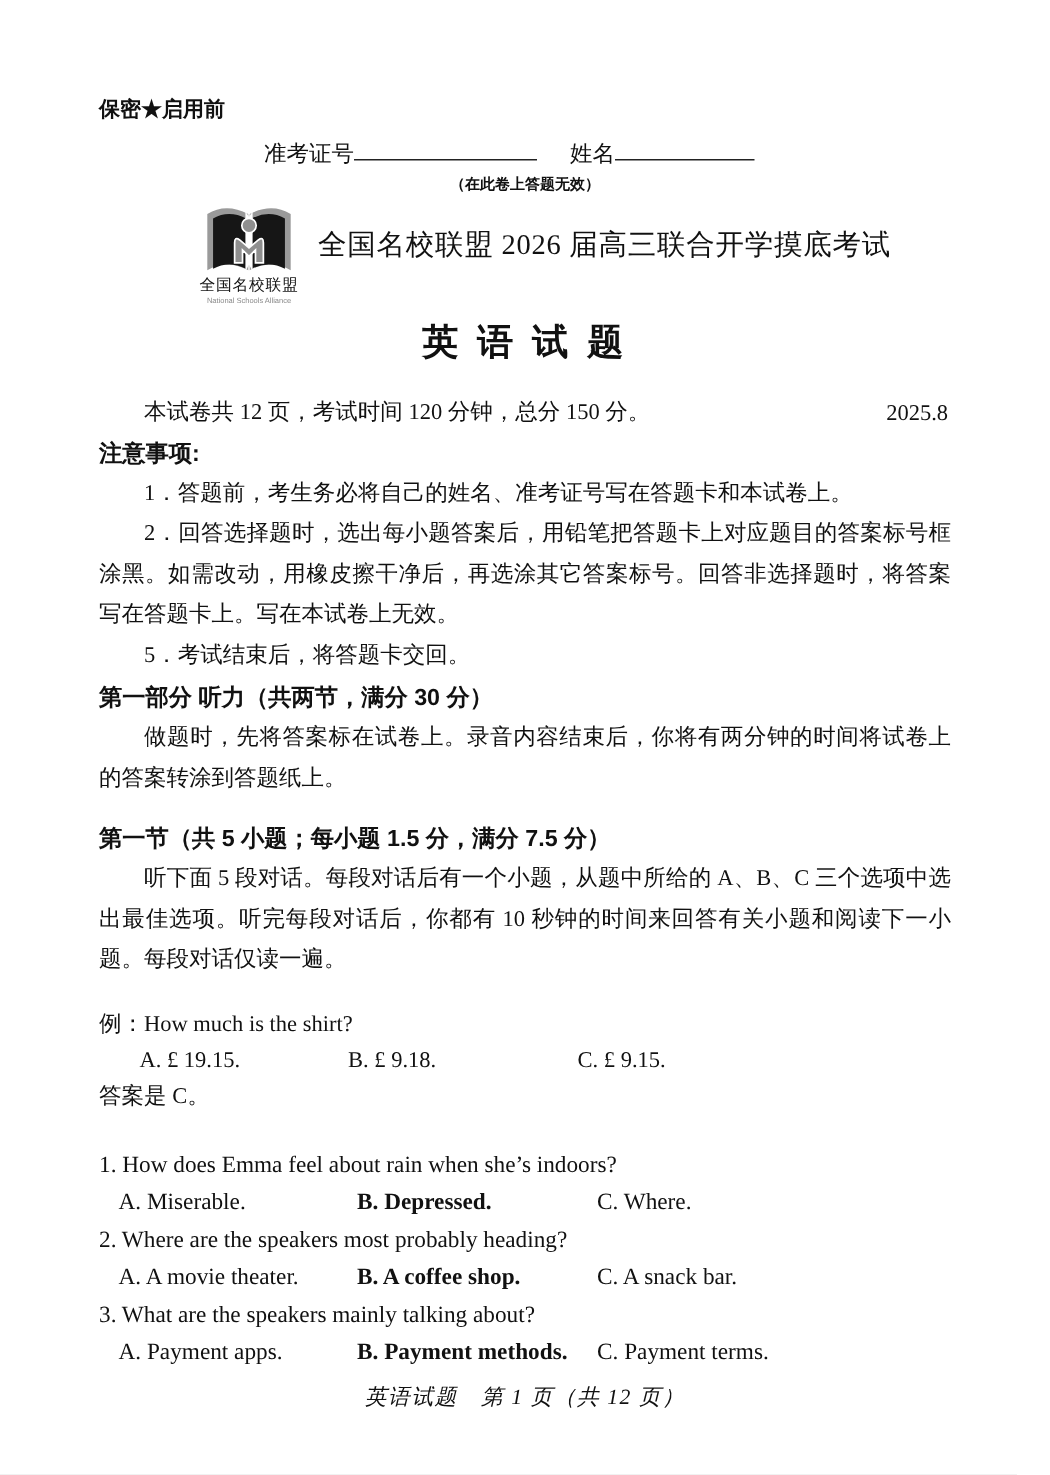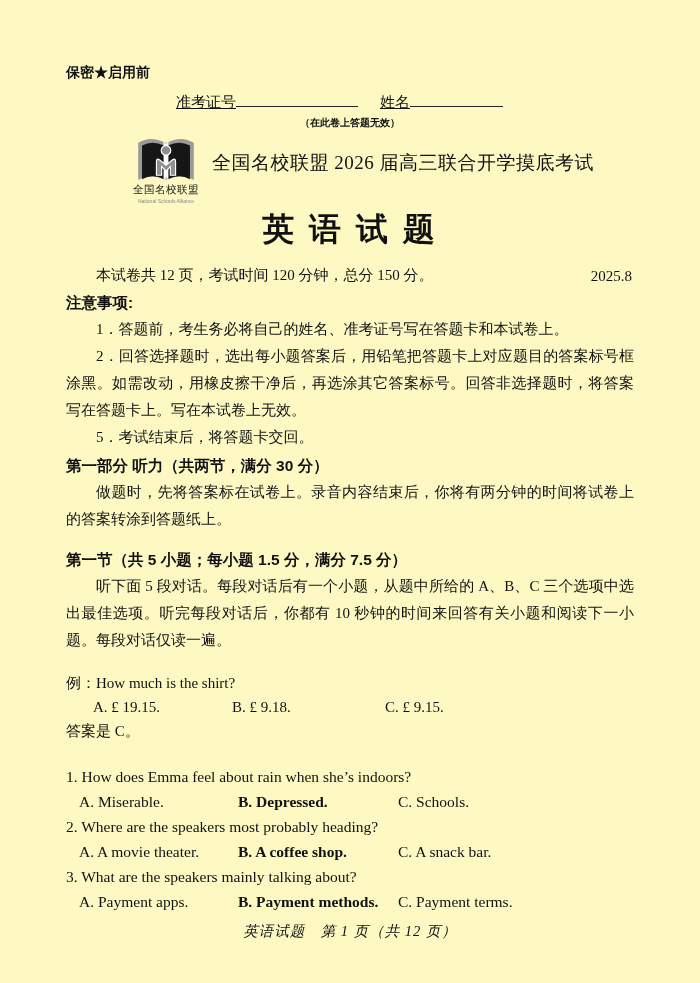--- a/index.html
+++ b/index.html
@@ -1,34 +1,34 @@
 <!DOCTYPE html>
 <html><head>
 <meta charset="utf-8">
 <style>
   * { margin:0; padding:0; box-sizing:border-box; }
   html,body { background:#e8e8e8; }
   .page {
     position:relative;
     width:700px; height:983px;
     margin:0 auto;
-    background:#fef9c3;
+    background:#ffffff;
     color:#111;
     font-family:"Liberation Serif", serif;
     font-size:15px;
     overflow:hidden;
   }
   .content { margin:0 66px; }
 
   .secrecy {
     margin-top:64px;
     font-family:"Liberation Sans", sans-serif;
     font-weight:bold; font-size:14px;
   }
-  .id-line { margin:10px 0 0 110px; font-size:15px;text-decoration:underline; }
+  .id-line { margin:10px 0 0 110px; font-size:15px; }
   .blank {
     display:inline-block;
     border-bottom:1.5px solid #222;
     height:15px; vertical-align:baseline;
   }
   .blank-long { width:122px; }
   .blank-short { width:93px; }
   .name-label { margin-left:22px; }
   .invalid-note {
     margin-top:4px; text-align:center;
@@ -49,21 +49,21 @@
   }
   .exam-title {
     font-size:19px; letter-spacing:0.5px;
     margin:14px 0 0 10px; white-space:nowrap;
   }
 
   .title-row { position:relative; margin-top:4px; height:42px; }
   .subject-title {
     text-align:center;
     font-family:"Liberation Sans", sans-serif;
-    font-weight:bold; font-size:32px; letter-spacing:3px;
+    font-weight:bold; font-size:24px; letter-spacing:3px;
     line-height:42px;
   }
   .exam-date { position:absolute; right:2px; top:12px; font-size:15px;margin-top:48px; }
 
   .para { line-height:27px; text-align:justify; }
   .indent { text-indent:2em; }
   .intro { margin-top:12px; }
   .bold-h {
     font-family:"Liberation Sans", sans-serif;
     font-weight:bold; font-size:15.5px; line-height:27px;
@@ -144,21 +144,21 @@
       </div>
       <div class="line opts ex-opts">
         <span class="ex-opt-a">A. £ 19.15.</span><span class="ex-opt-b">B. £ 9.18.</span><span>C. £ 9.15.</span>
       </div>
       <div class="line">答案是 C。</div>
     </div>
 
     <div class="questions">
       <div class="q-line">1. How does Emma feel about rain when she’s indoors?</div>
       <div class="q-opts opts">
-        <span class="q-opt-a">A. Miserable.</span><span class="q-opt-b">B. Depressed.</span><span>C. Schools.</span>
+        <span class="q-opt-a">A. Miserable.</span><span class="q-opt-b">B. Depressed.</span><span>C. Where.</span>
       </div>
       <div class="q-line">2. Where are the speakers most probably heading?</div>
       <div class="q-opts opts">
         <span class="q-opt-a">A. A movie theater.</span><span class="q-opt-b">B. A coffee shop.</span><span>C. A snack bar.</span>
       </div>
       <div class="q-line">3. What are the speakers mainly talking about?</div>
       <div class="q-opts opts">
         <span class="q-opt-a">A. Payment apps.</span><span class="q-opt-b">B. Payment methods.</span><span>C. Payment terms.</span>
       </div>
     </div>

